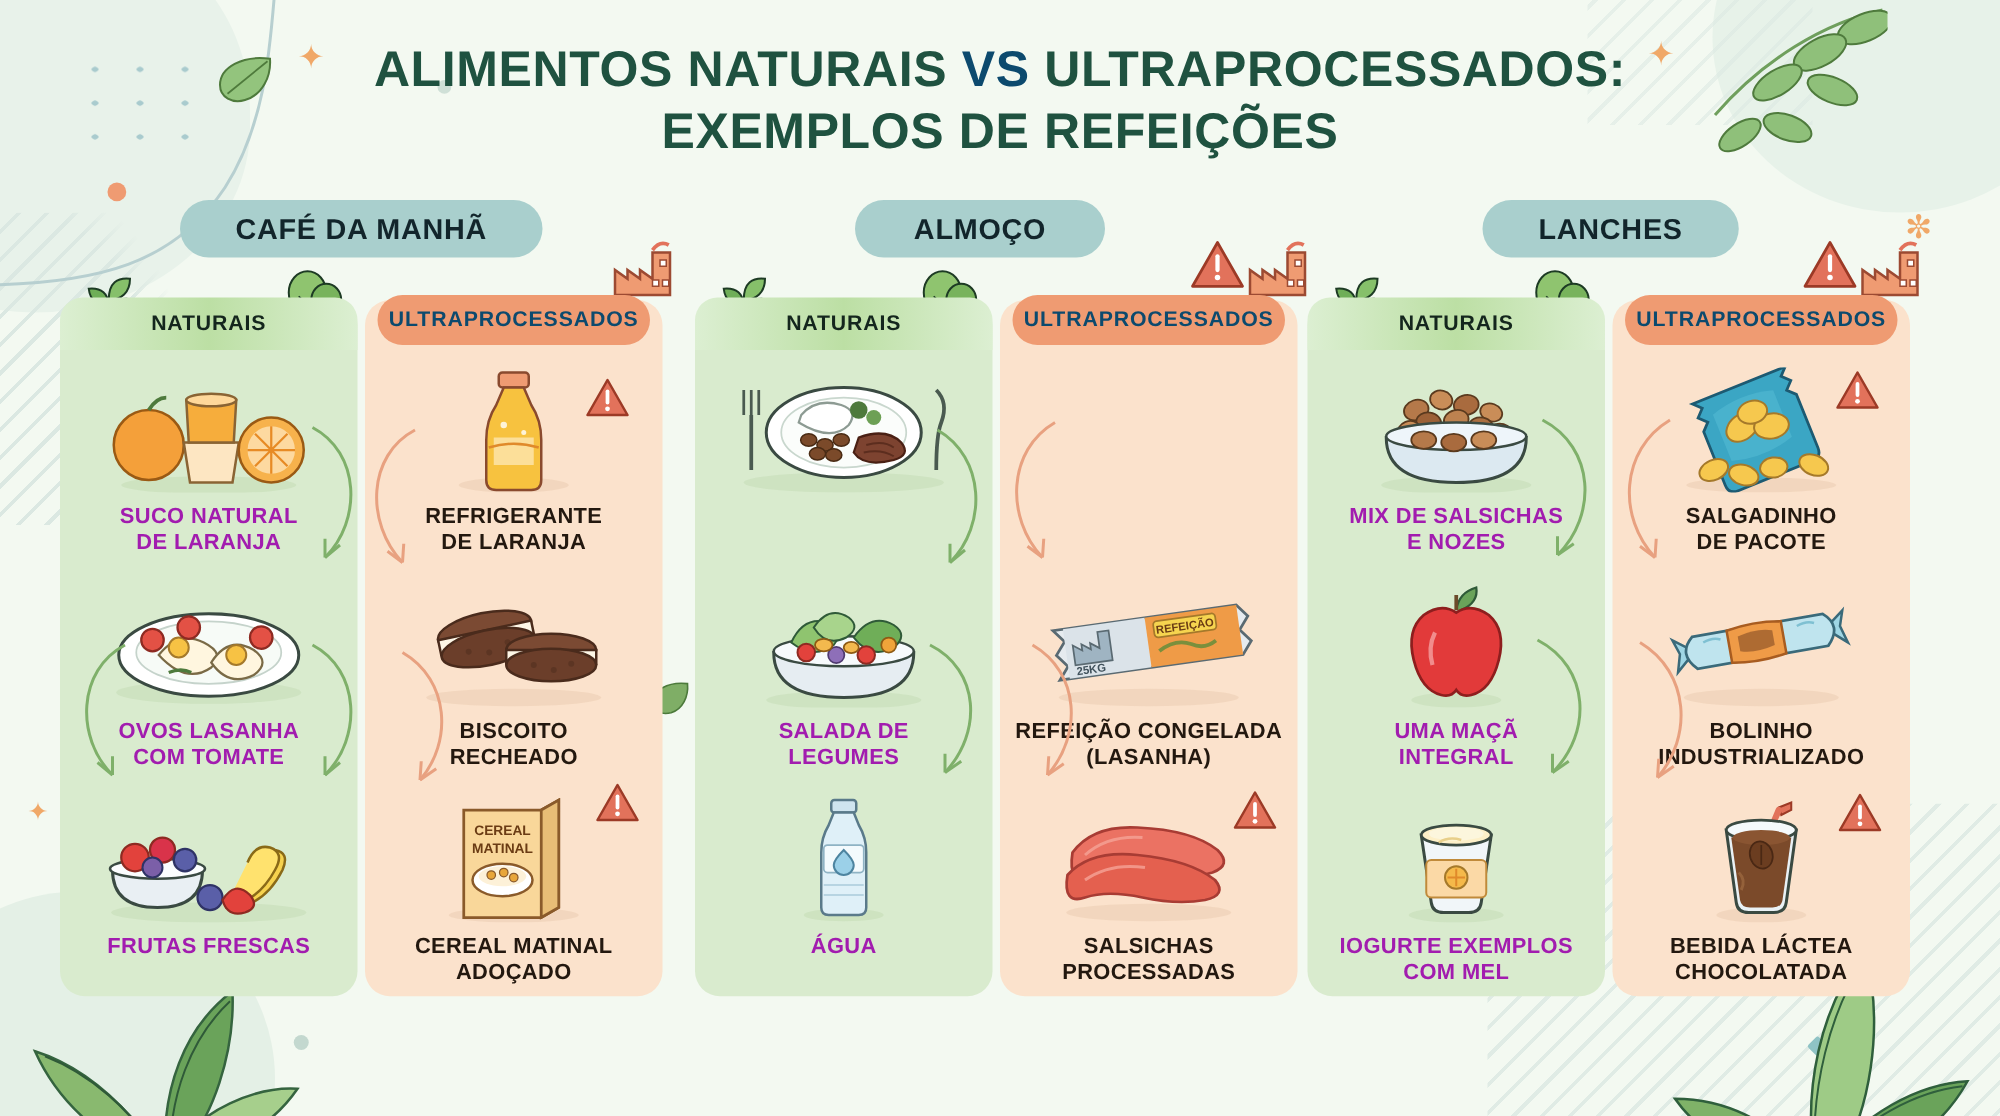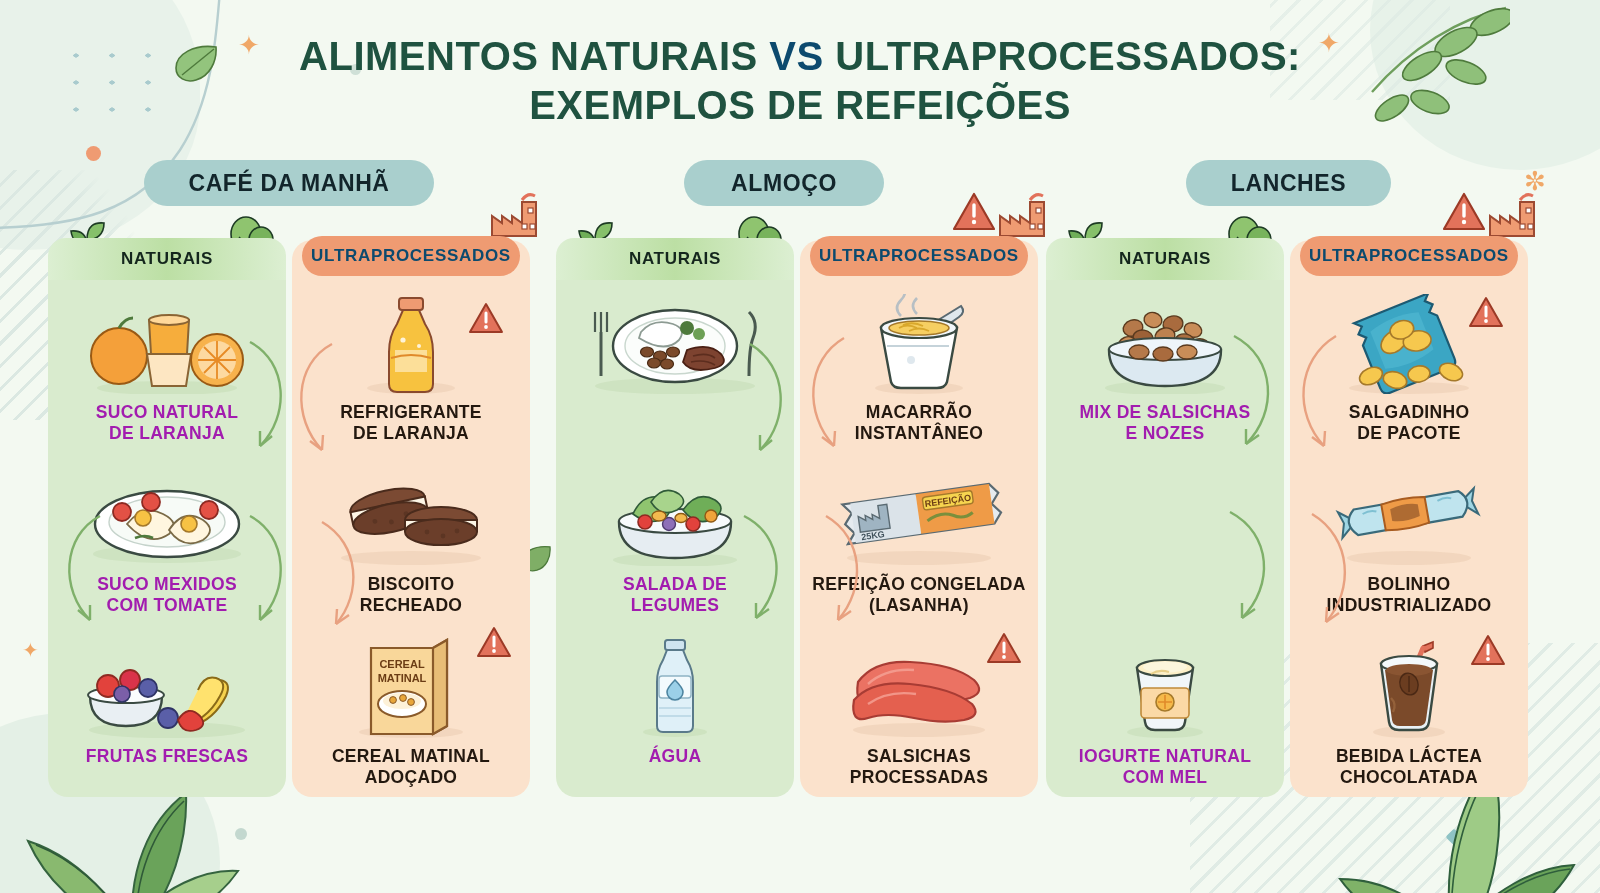--- a/index.html
+++ b/index.html
@@ -277,21 +277,21 @@
         <path d="M50 58 q16 -20 36 -10 q18 9 6 20 q-20 14 -42 -10 Z" fill="#fff6df" stroke="#7a6a46" stroke-width="1.8"></path>
         <circle cx="66" cy="52" r="8" fill="#f7c244" stroke="#a5792a" stroke-width="1.6"></circle>
         <path d="M92 64 q14 -22 34 -10 q14 10 0 20 q-20 10 -34 -10 Z" fill="#fff6df" stroke="#7a6a46" stroke-width="1.8"></path>
         <circle cx="112" cy="58" r="8" fill="#f7c244" stroke="#a5792a" stroke-width="1.6"></circle>
         <circle cx="45" cy="46" r="9" fill="#e35145" stroke="#8e2a22" stroke-width="1.8"></circle>
         <circle cx="74" cy="36" r="9" fill="#e35145" stroke="#8e2a22" stroke-width="1.8"></circle>
         <circle cx="132" cy="44" r="9" fill="#e35145" stroke="#8e2a22" stroke-width="1.8"></circle>
         <path d="M58 72 q10 -4 18 0" stroke="#4e7a3c" stroke-width="2.6" fill="none"></path>
       </svg>
     </div>
-    <div class="lbl" style="white-space:pre-line">SUCO MEXIDOS
+    <div class="lbl" style="white-space:pre-line">OVOS LASANHA
 COM TOMATE</div>
   </div>
 
   <div class="item i3">
     <div class="art">
       <svg width="190" height="100" viewBox="0 0 190 100">
         <ellipse cx="95" cy="92" rx="78" ry="8" fill="#c4dcb4" opacity=".5"></ellipse>
         <path d="M120 88 q22 -6 34 -30 q6 -14 -6 -16 q-10 -2 -14 10" fill="#f6d24e" stroke="#8a6a18" stroke-width="2"></path>
         <path d="M108 88 q26 -4 40 -30 q8 -14 -4 -18 q-12 -3 -18 12" fill="#ffe26e" stroke="#8a6a18" stroke-width="2"></path>
         <path d="M18 58 q0 30 36 30 q36 0 36 -30 Z" fill="#e9eff3" stroke="#3a4a42" stroke-width="2.4"></path>
@@ -526,42 +526,20 @@
     <path d="M34 8 q6 -8 13 -4" stroke="#e2725b" stroke-width="3" fill="none"></path>
     <path d="M4 44 V24 l10 7 V24 l10 7 V24 l10 7 V10 h14 v34 Z" fill="#ef9b72" stroke="#9c4a32" stroke-width="2"></path>
     <rect x="40" y="16" width="5" height="5" fill="#fff" stroke="#9c4a32" stroke-width="1.2"></rect>
     <rect x="34" y="32" width="5" height="5" fill="#fff" stroke="#9c4a32" stroke-width="1.2"></rect>
     <rect x="42" y="32" width="5" height="5" fill="#fff" stroke="#9c4a32" stroke-width="1.2"></rect>
   </svg>
   <div class="card-head ultra">
       <span>ULTRAPROCESSADOS</span>
     </div>
 
-  <div class="item i1">
-    <div class="art">
-      <svg width="160" height="100" viewBox="0 0 160 100">
-        <ellipse cx="80" cy="94" rx="44" ry="6" fill="#eccfb4" opacity=".6"></ellipse>
-        <g stroke="#b0bcc4" stroke-width="2.6" fill="none" opacity=".9">
-          <path d="M62 22 q-8 -8 0 -16 q8 -8 0 -16"></path>
-          <path d="M78 20 q-8 -8 0 -16"></path>
-        </g>
-        <path d="M96 28 l26 -16 q5 6 -2 11 l-20 14" fill="#dfe7ec" stroke="#5a6a72" stroke-width="2"></path>
-        <path d="M42 34 h76 l-10 54 q-2 6 -10 6 h-36 q-8 0 -10 -6 Z" fill="#ffffff" stroke="#3a4a42" stroke-width="2.4"></path>
-        <ellipse cx="80" cy="34" rx="38" ry="10" fill="#f2f7fa" stroke="#3a4a42" stroke-width="2.2"></ellipse>
-        <ellipse cx="80" cy="34" rx="30" ry="7" fill="#f6cf62" stroke="#a5792a" stroke-width="1.6"></ellipse>
-        <g stroke="#d9a82c" stroke-width="1.8" fill="none">
-          <path d="M60 34 q8 -5 18 0 M70 37 q10 -5 20 0 M64 31 q10 -4 20 1"></path>
-        </g>
-        <path d="M48 52 h62" stroke="#9fb6c2" stroke-width="2" opacity=".6"></path>
-        <circle cx="72" cy="66" r="4" fill="#dfe8ee"></circle>
-      </svg>
-    </div>
-    <div class="lbl" style="white-space:pre-line">MACARRÃO
-INSTANTÂNEO</div>
-  </div>
 
   <div class="item i2">
     <div class="art">
       <svg width="200" height="100" viewBox="0 0 200 100">
         <ellipse cx="100" cy="92" rx="72" ry="7" fill="#eccfb4" opacity=".6"></ellipse>
         <g transform="rotate(-8 100 52)">
           <path d="M26 28 l8 10 l-8 10 l8 10 l-8 10 h148 l8 -10 l-8 -10 l8 -10 l-8 -10 Z" fill="#e6ebef" stroke="#5a6a72" stroke-width="2.2"></path>
           <rect x="34" y="28" width="66" height="40" fill="#dbe3e9"></rect>
           <rect x="100" y="28" width="74" height="40" fill="#ef9b47"></rect>
           <path d="M40 58 V42 l7 5 V42 l7 5 V42 l7 5 V34 h9 v24 Z" fill="#9fb4c2" stroke="#5a6a72" stroke-width="1.4"></path>
@@ -647,35 +625,48 @@
           <ellipse cx="64" cy="58" rx="10" ry="7" fill="#b5794a"></ellipse>
           <ellipse cx="88" cy="60" rx="10" ry="7" fill="#a96b3e"></ellipse>
           <ellipse cx="112" cy="58" rx="10" ry="7" fill="#c98d58"></ellipse>
         </g>
       </svg>
     </div>
     <div class="lbl" style="white-space:pre-line">MIX DE SALSICHAS
 E NOZES</div>
   </div>
 
+  <div class="item i2">
+    <div class="art">
+      <svg width="130" height="100" viewBox="0 0 130 100">
+        <ellipse cx="65" cy="94" rx="36" ry="6" fill="#c4dcb4" opacity=".5"></ellipse>
+        <path d="M65 22 q2 -14 16 -18 q2 12 -12 18" fill="#6aa35a" stroke="#2f5a38" stroke-width="1.8"></path>
+        <path d="M65 22 v-12" stroke="#6b4a2a" stroke-width="3" fill="none"></path>
+        <path d="M65 24 q-12 -8 -26 2 q-14 12 -8 36 q6 24 22 28 q8 2 12 -4 q4 6 12 4 q16 -4 22 -28 q6 -24 -8 -36 q-14 -10 -26 -2 Z" fill="#e23a3a" stroke="#8e1e1e" stroke-width="2.2"></path>
+        <path d="M48 40 q-6 12 -2 26" stroke="#f6a8a8" stroke-width="3.4" fill="none" opacity=".75"></path>
+      </svg>
+    </div>
+    <div class="lbl" style="white-space:pre-line">UMA MAÇÃ
+INTEGRAL</div>
+  </div>
 
   <div class="item i3">
     <div class="art">
       <svg width="140" height="100" viewBox="0 0 140 100">
         <ellipse cx="70" cy="94" rx="38" ry="6" fill="#c4dcb4" opacity=".5"></ellipse>
         <path d="M42 30 h56 l-8 54 q-1 8 -10 8 h-20 q-9 0 -10 -8 Z" fill="#f1f6f9" stroke="#3a4a42" stroke-width="2.4"></path>
         <ellipse cx="70" cy="30" rx="28" ry="8" fill="#fdf0c8" stroke="#3a4a42" stroke-width="2.2"></ellipse>
         <ellipse cx="70" cy="29" rx="22" ry="5.5" fill="#fcf6dd"></ellipse>
         <rect x="46" y="50" width="48" height="30" rx="4" fill="#fbd9a6" stroke="#c08a3a" stroke-width="1.6"></rect>
         <circle cx="70" cy="64" r="9" fill="#f5b94a" stroke="#a5792a" stroke-width="1.6"></circle>
         <path d="M70 57 v14 M63 64 h14" stroke="#e08a2a" stroke-width="1.6"></path>
         <path d="M56 36 q8 -5 18 -2" stroke="#e8cf8a" stroke-width="2" fill="none"></path>
       </svg>
     </div>
-    <div class="lbl" style="white-space:pre-line">IOGURTE NATURAL
+    <div class="lbl" style="white-space:pre-line">IOGURTE EXEMPLOS
 COM MEL</div>
   </div>
 
   <svg class="arrow" style="left:182px;top:92px;width:60px;height:124px;" viewBox="0 0 60 124">
     <path d="M6 4 C 48 26 50 80 18 112" fill="none" stroke="#7fb06a" stroke-width="2.4"></path>
     <path d="M18 112 l 13 -9 M18 112 l 0 -15" stroke="#7fb06a" stroke-width="2.4" fill="none"></path>
   </svg>
   <svg class="arrow" style="left:176px;top:268px;width:62px;height:122px;" viewBox="0 0 62 122">
     <path d="M8 4 C 50 26 52 78 20 110" fill="none" stroke="#7fb06a" stroke-width="2.4"></path>
     <path d="M20 110 l 13 -9 M20 110 l 0 -15" stroke="#7fb06a" stroke-width="2.4" fill="none"></path>

